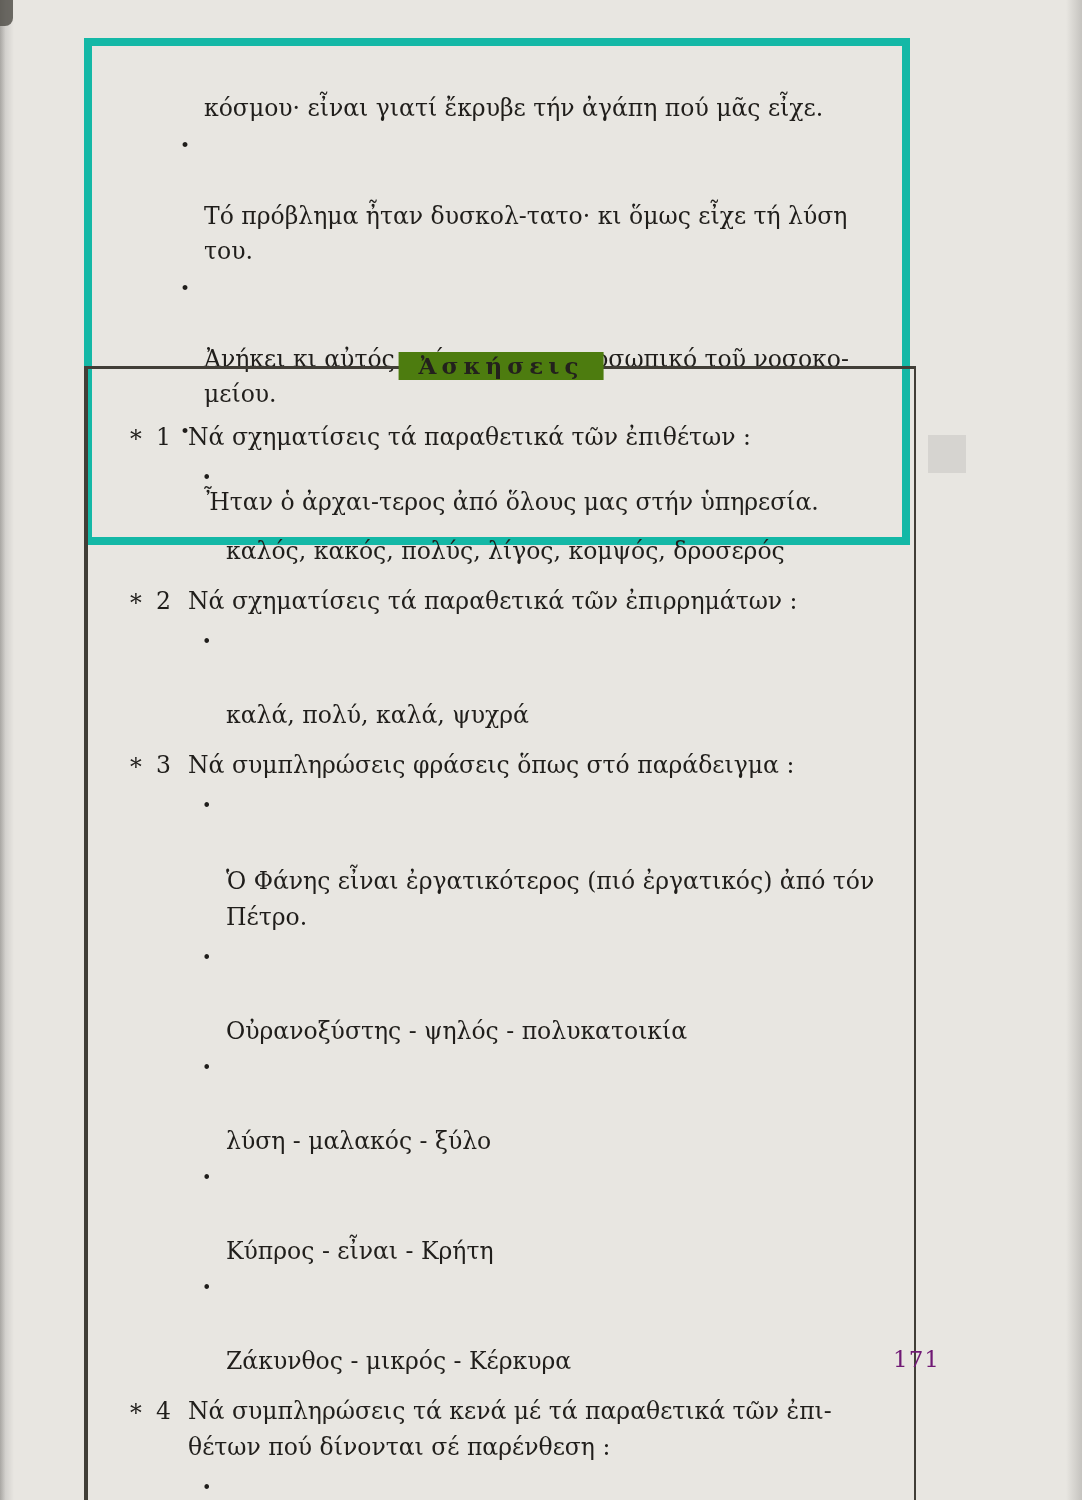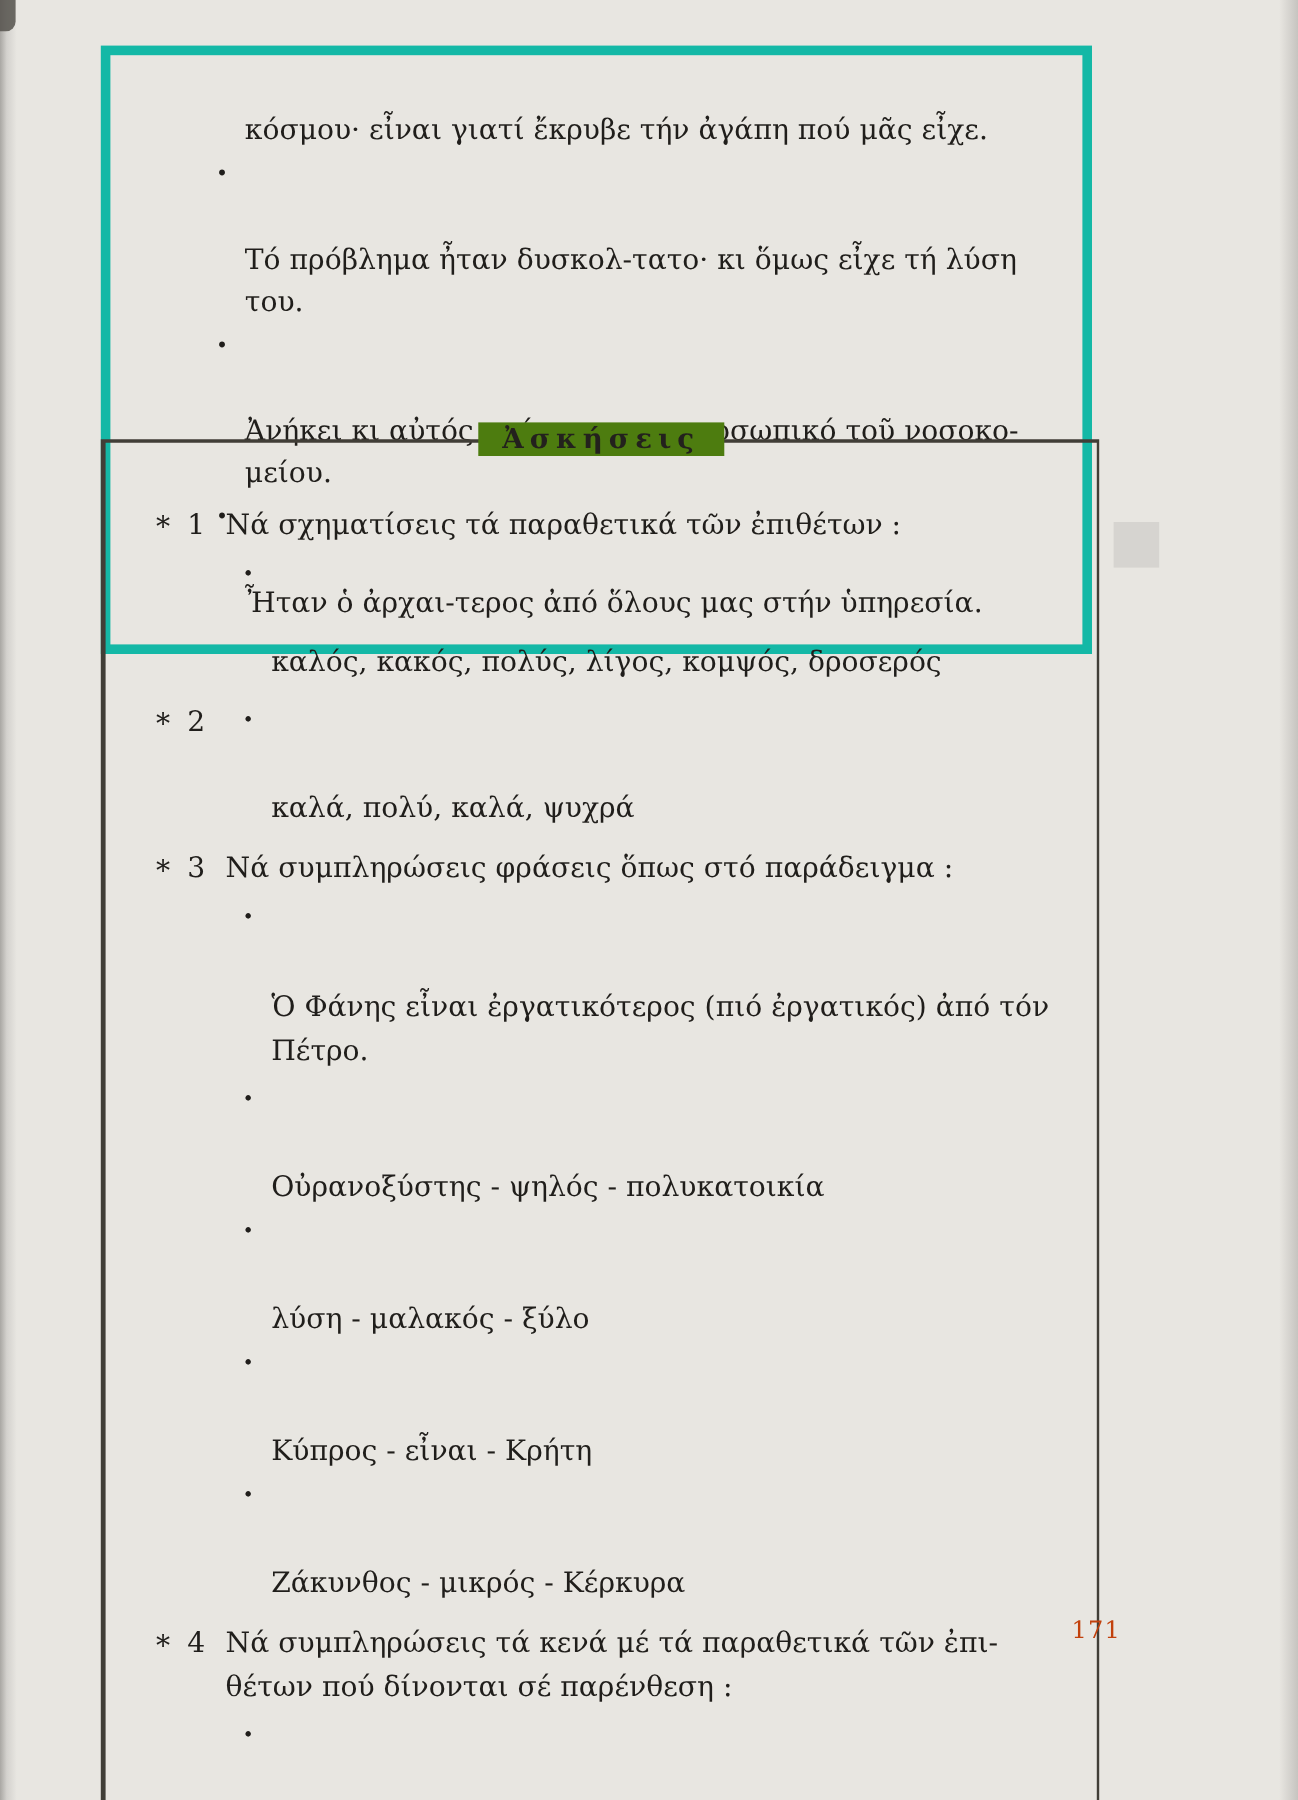--- a/index.html
+++ b/index.html
@@ -44,21 +44,21 @@
   }
   .ex-item{position:relative;padding-left:100px;margin-bottom:14px;}
   .ex-item .star{position:absolute;left:42px;top:2px;}
   .ex-item .num{position:absolute;left:68px;top:0;}
   .ex-item .head{margin-bottom:6px;white-space:pre-line;margin-top:12px;}
   .bullets{list-style:none;margin:0 0 0 14px;padding:0;}
   .bullets li{position:relative;padding-left:24px;margin-bottom:2px;white-space:pre-line;}
   .bullets li .b{position:absolute;left:0;top:-1px;font-size:16px;}
   .example{padding-left:24px;margin:2px 0 6px 14px;white-space:pre-line;}
 
-  .page-number{position:absolute;left:893px;top:1346px;font-size:20px;letter-spacing:1px;color:#c2410c;}
+  .page-number{position:absolute;left:893px;top:1346px;font-size:23px;letter-spacing:1px;color:#701a75;}
 </style>
 </head>
 <body>
 
 <div class="edge-left"></div>
 <div class="edge-right"></div>
 <div class="corner-mark"></div>
 <div class="scan-tab"></div>
 
 <div class="quote-box">
@@ -94,20 +94,21 @@
       <li>
         <span class="b">•</span>
         <span>καλός, κακός, πολύς, λίγος, κομψός, δροσερός</span>
       </li>
     </ul>
   </div>
 
   <div class="ex-item">
     <span class="star">*</span>
     <span class="num">2</span>
+    <div class="head">Νά σχηματίσεις τά παραθετικά τῶν ἐπιρρημάτων :</div>
     <ul class="bullets">
       <li>
         <span class="b">•</span>
         <span>καλά, πολύ, καλά, ψυχρά</span>
       </li>
     </ul>
   </div>
 
   <div class="ex-item">
     <span class="star">*</span>

